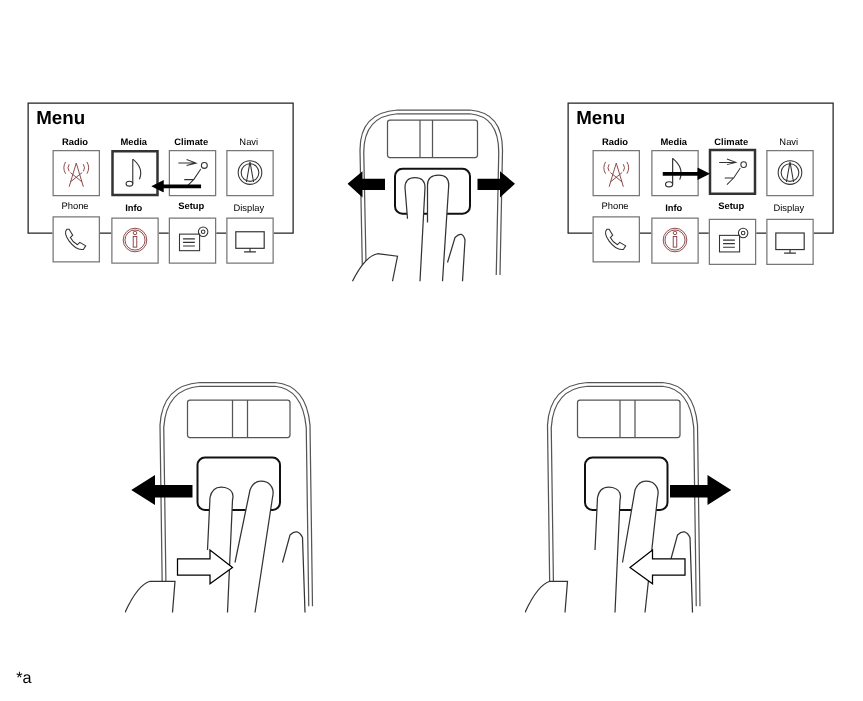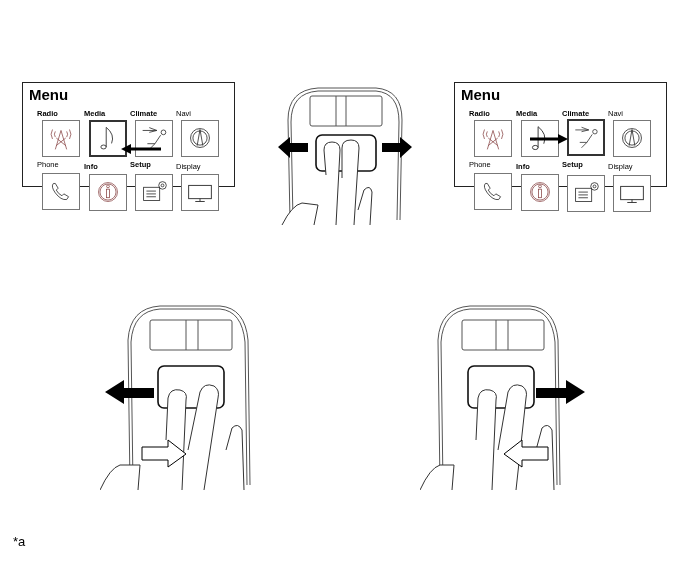--- a/index.html
+++ b/index.html
@@ -1,19 +1,19 @@
 <!DOCTYPE html>
 <html><head>
 <meta charset="utf-8">
 <style>
   html, body { margin:0; padding:0; background:#fff; }
   body { width:690px; height:561px; position:relative; overflow:hidden; font-family:"Liberation Sans", sans-serif; color:#000; }
   .menu-panel { position:absolute; width:213px; height:105px; border:1.5px solid #222; background:#fff; box-sizing:border-box; }
   .menu-title { position:absolute; left:6px; top:3px; font-size:15px; font-weight:bold; }
-  .lbl { position:absolute; font-size:7.5px; text-align:left; width:46px; }
+  .lbl { position:absolute; font-size:7.5px; text-align:center; width:46px; }
   .lbl.b { font-weight:bold; }
   .tile { position:absolute; width:38px; height:37px; border:1px solid #777; box-sizing:border-box; background:#fff; }
   .tile.sel { border:2px solid #333; }
   .tile svg { position:absolute; left:0; top:0; width:100%; height:100%; }
   .hand { position:absolute; }
   .note { position:absolute; left:13px; top:534px; font-size:13px; }
 </style>
 </head>
 <body>
 

